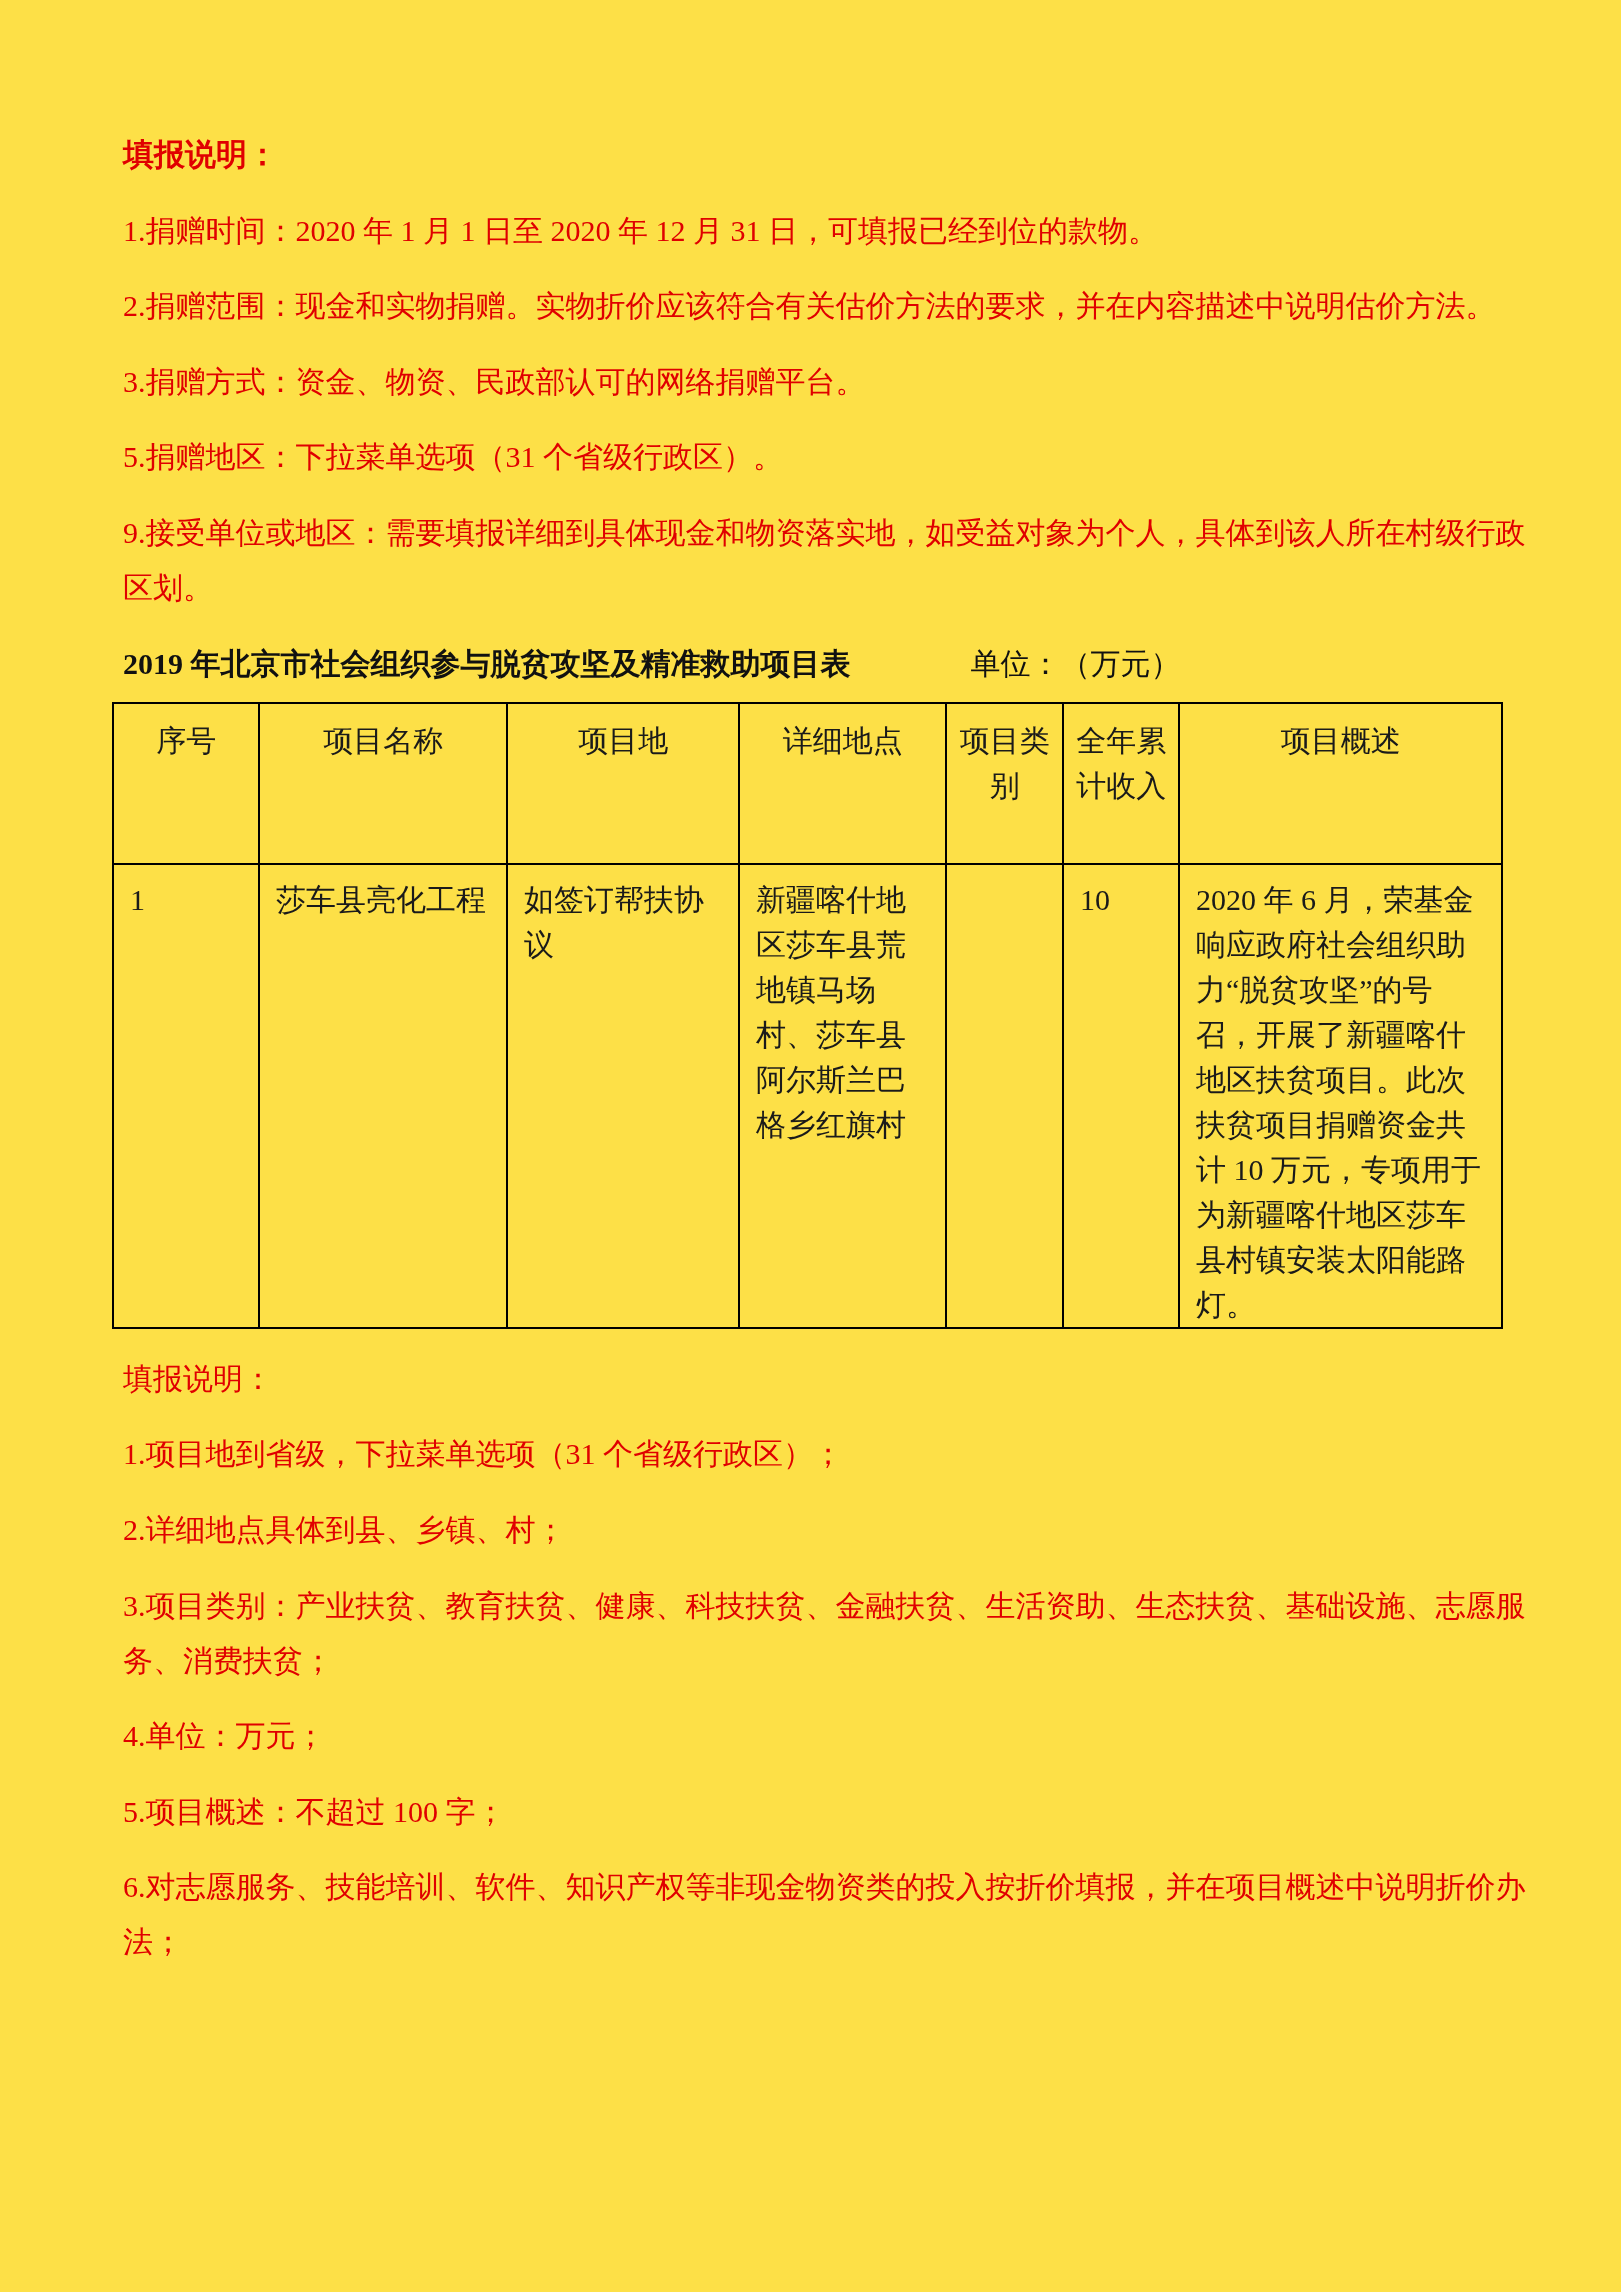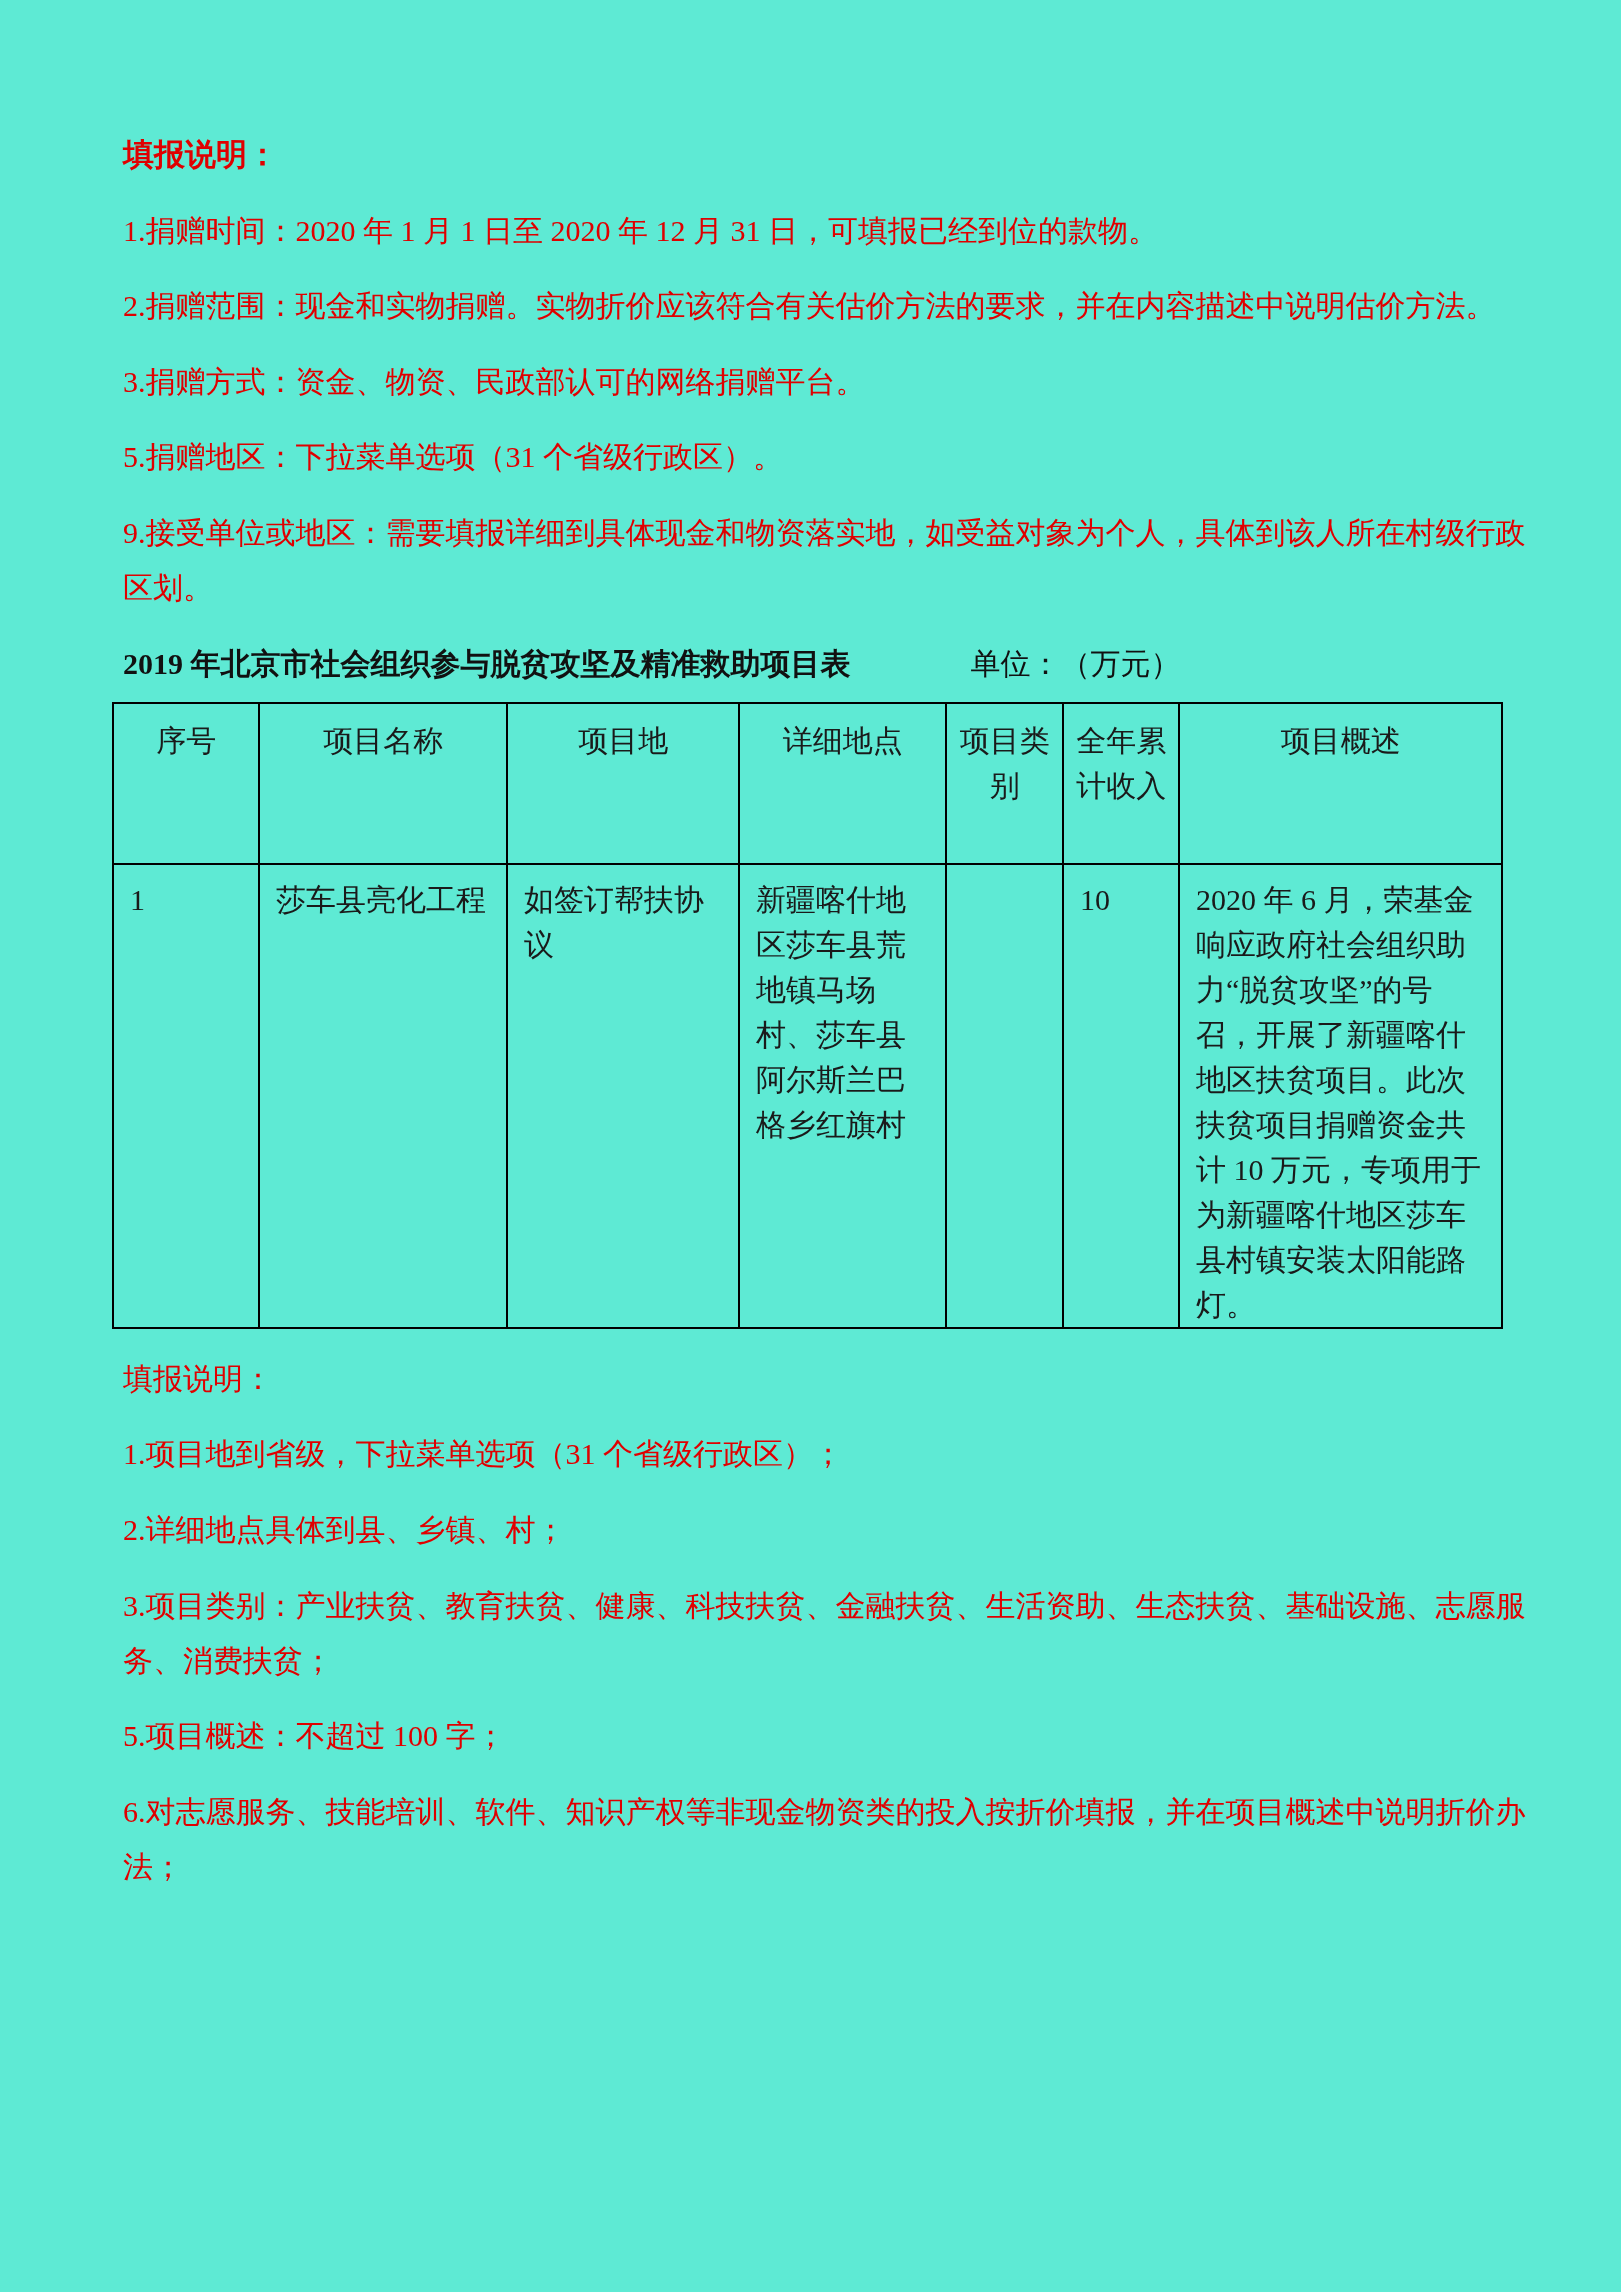--- a/index.html
+++ b/index.html
@@ -1,21 +1,21 @@
 <!DOCTYPE html>
 <html><head>
 <meta charset="utf-8">
 <style>
   html,body{margin:0;padding:0;background:#ffffff;}
   .page{
     position:relative;
     width:1621px;
     height:2293px;
     box-sizing:border-box;
-    background:#5eead4;
+    background:#fde047;
     padding:127px 73px 0 123px;
     font-family:"Liberation Serif","DejaVu Serif",serif;
     font-size:30px;
     color:#1a1a1a;
     overflow:hidden;
   }
   .para{
     margin:0 0 20.6px 0;
     line-height:55px;
     text-align:left;
@@ -112,17 +112,18 @@
         </tr>
       </tbody>
     </table>
   </div>
 
   <p class="para red">填报说明：</p>
 
   <p class="para red">1.项目地到省级，下拉菜单选项（31 个省级行政区）；</p>
   <p class="para red">2.详细地点具体到县、乡镇、村；</p>
   <p class="para red">3.项目类别：产业扶贫、教育扶贫、健康、科技扶贫、金融扶贫、生活资助、生态扶贫、基础设施、志愿服务、消费扶贫；</p>
+  <p class="para red">4.单位：万元；</p>
   <p class="para red">5.项目概述：不超过 100 字；</p>
   <p class="para red">6.对志愿服务、技能培训、软件、知识产权等非现金物资类的投入按折价填报，并在项目概述中说明折价办法；</p>
 
 </div>
 
 
 </body></html>

